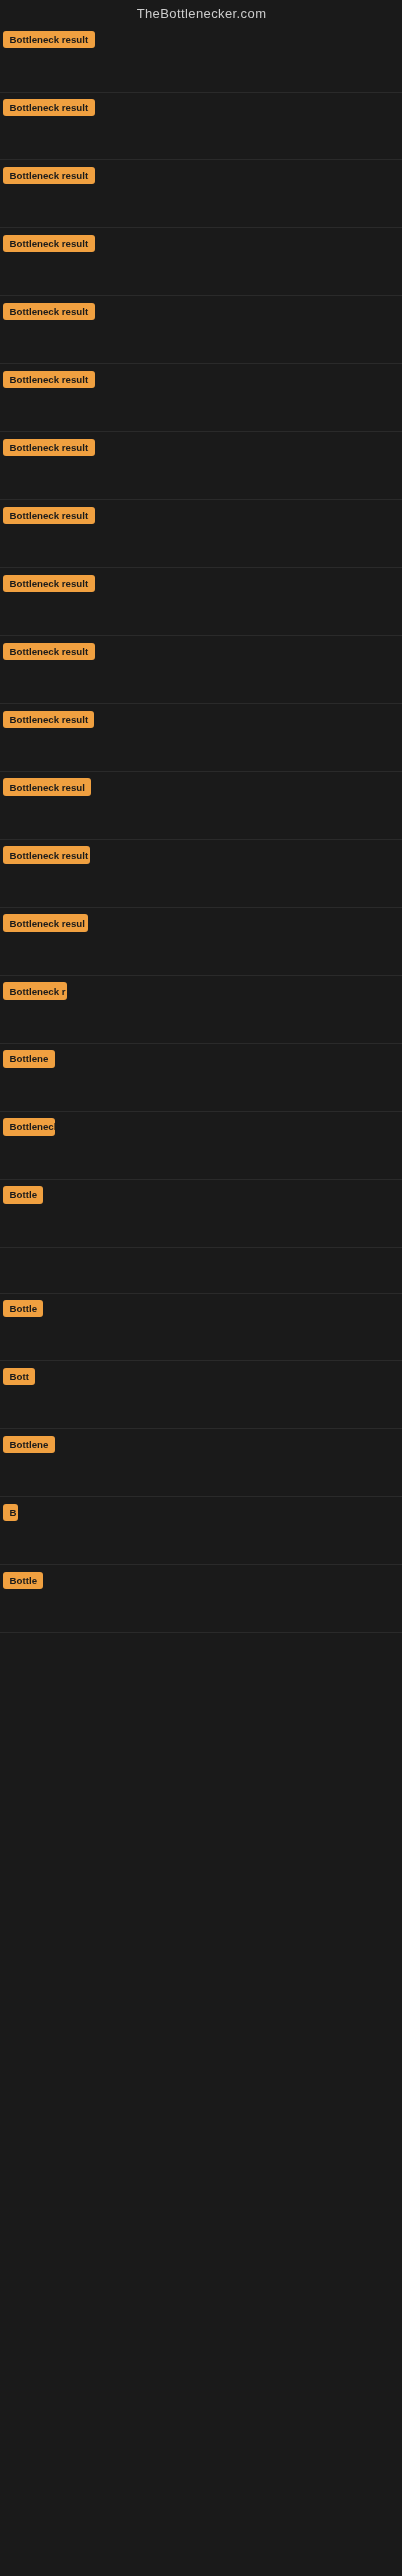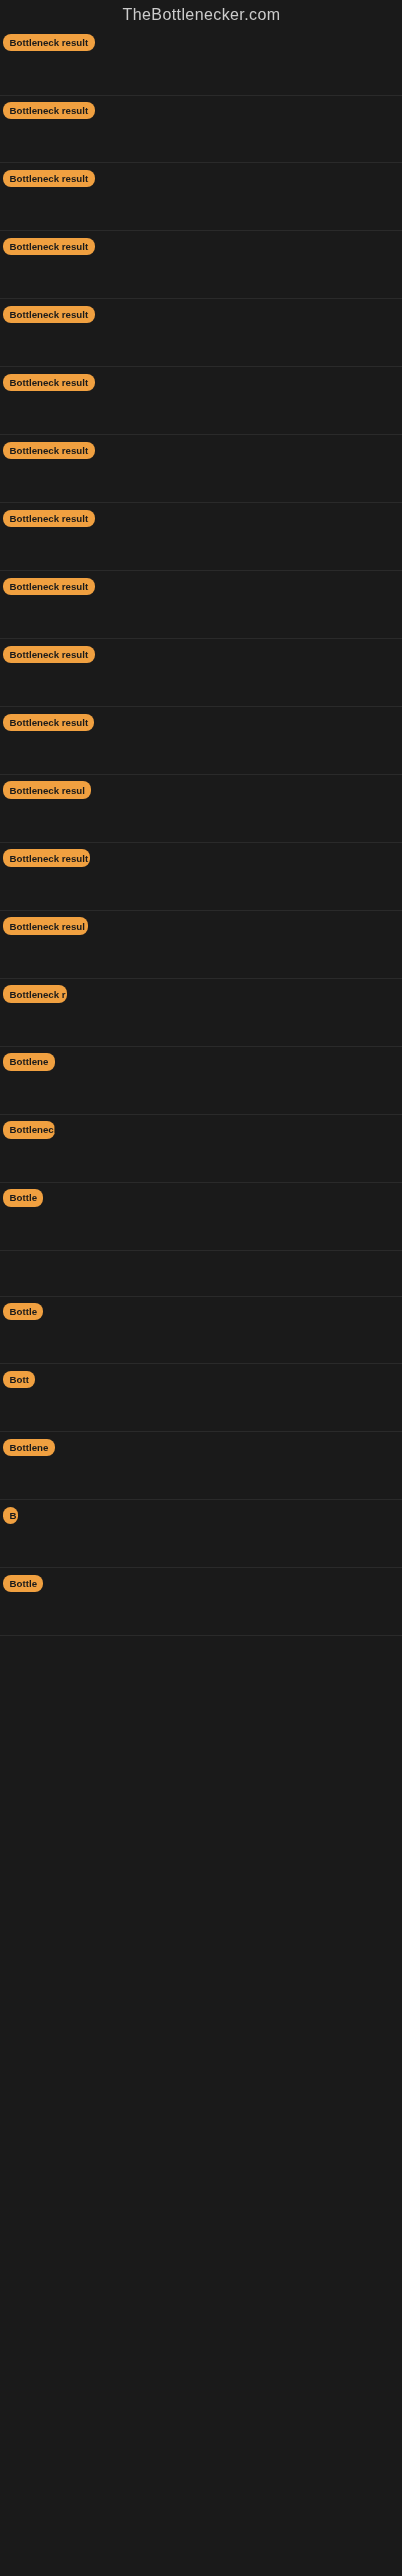--- a/index.html
+++ b/index.html
@@ -17,33 +17,33 @@
     }
 
     .site-header {
       text-align: center;
       padding: 6.4px 0 3.2px 0;
       background-color: #1a1a1a;
     }
 
     .site-title {
       color: #cccccc;
-      font-size: 16px;
+      font-size: 13px;
       font-weight: normal;
       letter-spacing: 0.4px;
     }
 
     .bottleneck-badge {
       display: inline-block;
       background-color: #f0a040;
       color: #1a1a1a;
       font-size: 9.7px;
       font-weight: bold;
       padding: 3.2px 6.4px;
-      border-radius: 8px;
+      border-radius: 3px;
       white-space: nowrap;
       overflow: hidden;
     }
 
     .result-section {
       padding: 6.4px 3.2px;
       border-bottom: 0.8px solid #2a2a2a;
     }
 
     .result-row {

